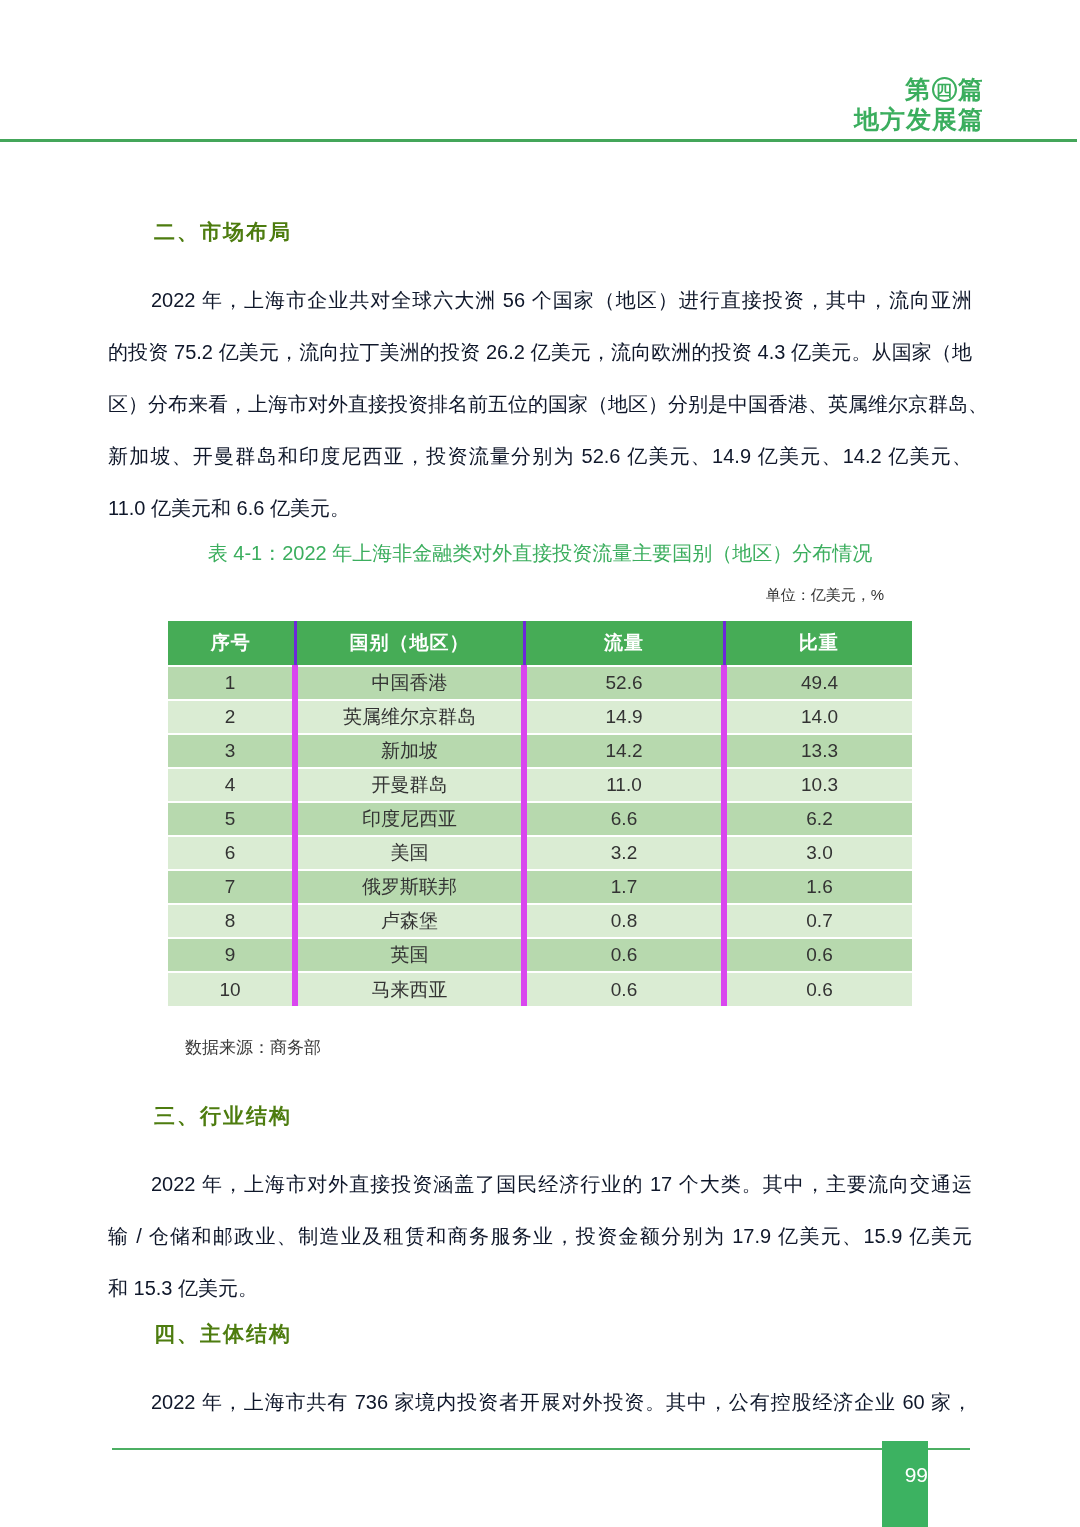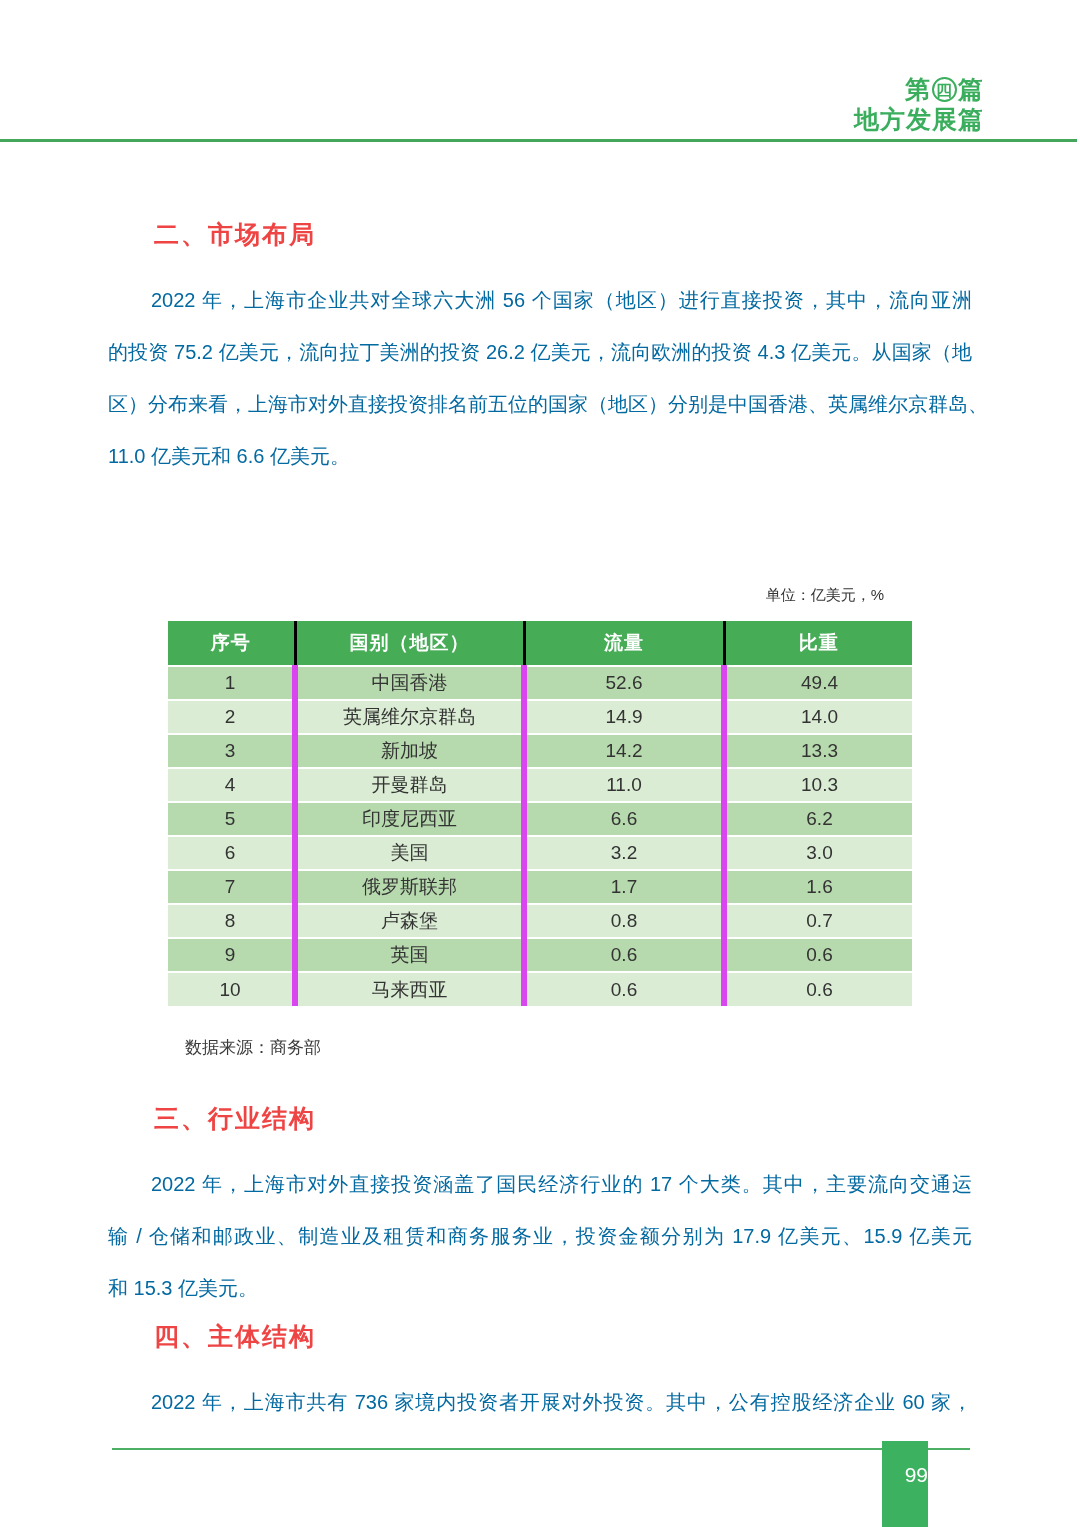--- a/index.html
+++ b/index.html
@@ -35,34 +35,34 @@
     margin:0 1px;
   }
   .top-rule {
     position:absolute; top:131px; left:0; width:1077px; height:3px;
     background:#44a65a;
   }
 
   
   .sec-heading {
     position:absolute; left:154px;
-    color:#ef4444;
+    color:#4d7c0f;
     font-weight:bold;
-    font-size:25px;
+    font-size:21px;
     letter-spacing:2px;
   }
   .h-market  { top:210px; }
   .h-industry{ top:1094px; }
   .h-entity  { top:1312px; }
 
   
   .para {
     position:absolute; left:108px; width:864px;
     font-size:20px;
-    color:#0369a1;
+    color:#0f172a;
   }
   .p-market  { top:266px; }
   .p-industry{ top:1150px; }
   .p-entity  { top:1368px; }
   .para .line {
     height:52px; line-height:52px;
     text-align:justify;
     text-align-last:justify;
     white-space:nowrap;
   }
@@ -86,21 +86,21 @@
     border-collapse:collapse;
     table-layout:fixed;
     font-size:19px;
   }
   table.invest th {
     background:#46ac56;
     color:#ffffff;
     font-weight:bold;
     height:45px;
     text-align:center;
-    border-left:3px solid #000000;
+    border-left:3px solid #6d28d9;
     letter-spacing:1px;
   }
   table.invest td {
     height:34px;
     text-align:center;
     color:#333333;
     border-left:6px solid #d946ef;
     border-top:2px solid #ffffff;
   }
   table.invest th:first-child,
@@ -137,23 +137,25 @@
     <div><span>第</span><span class="circle-num">四</span><span>篇</span></div>
     <div>地方发展篇</div>
   </div>
   <div class="top-rule"></div>
 
   <div class="sec-heading h-market">二、市场布局</div>
   <div class="para p-market">
     <div class="line indent">2022 年，上海市企业共对全球六大洲 56 个国家（地区）进行直接投资，其中，流向亚洲</div>
     <div class="line">的投资 75.2 亿美元，流向拉丁美洲的投资 26.2 亿美元，流向欧洲的投资 4.3 亿美元。从国家（地</div>
     <div class="line">区）分布来看，上海市对外直接投资排名前五位的国家（地区）分别是中国香港、英属维尔京群岛、</div>
+    <div class="line">新加坡、开曼群岛和印度尼西亚，投资流量分别为 52.6 亿美元、14.9 亿美元、14.2 亿美元、</div>
     <div class="line last">11.0 亿美元和 6.6 亿美元。</div>
   </div>
 
+  <div class="table-title">表 4-1：2022 年上海非金融类对外直接投资流量主要国别（地区）分布情况</div>
   <div class="table-unit">单位：亿美元，%</div>
 
   <div class="tablewrap">
     <table class="invest">
       <colgroup>
         <col style="width:127px">
           <col style="width:229px">
           <col style="width:200px">
           <col style="width:188px">
       </colgroup>

